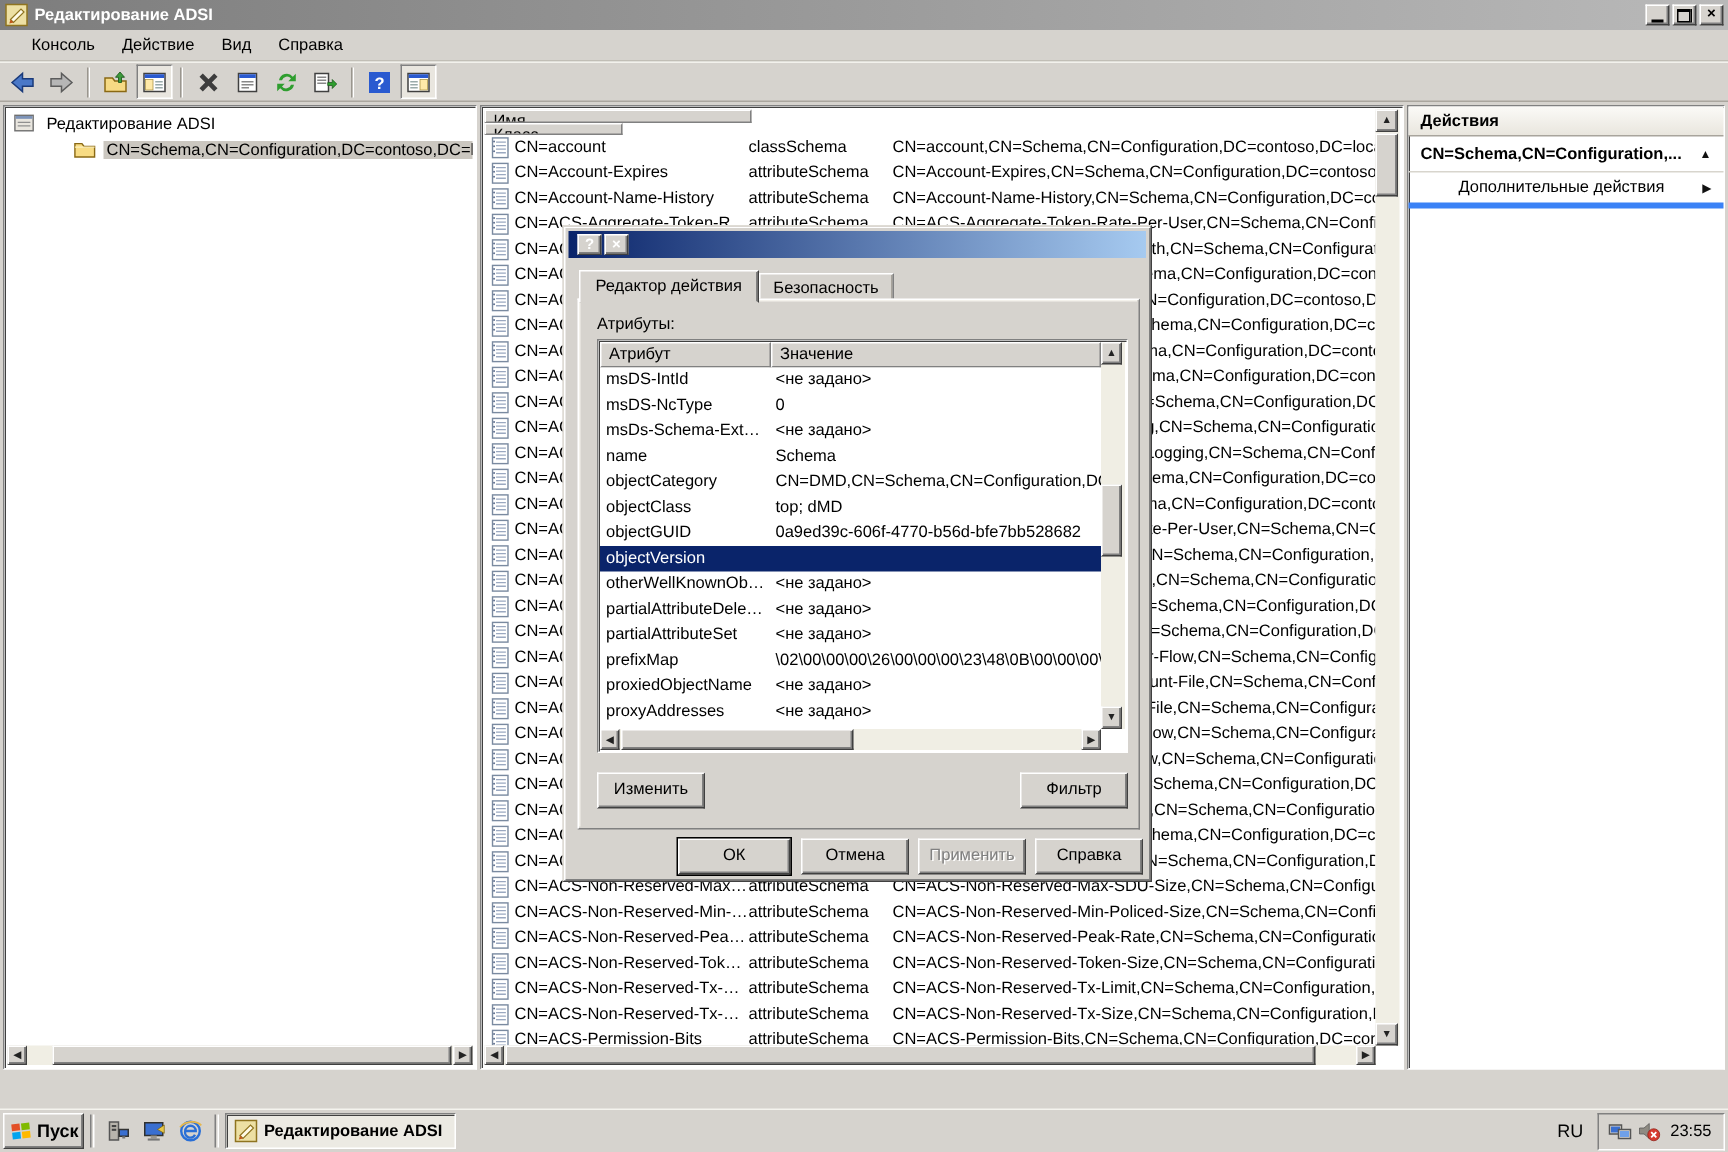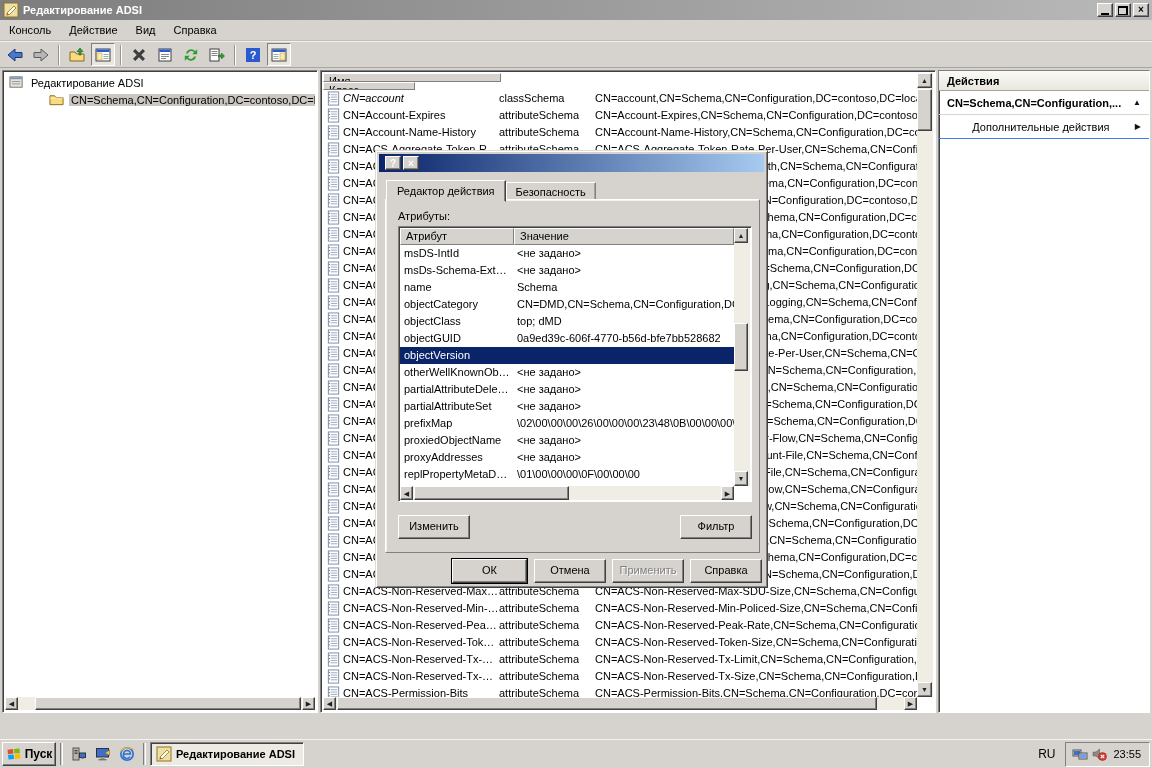--- a/index.html
+++ b/index.html
@@ -21,21 +21,21 @@
   .cap-btn { width:16px; height:14px; margin-left:2px; display:flex; align-items:center;
              justify-content:center; font-weight:bold; font-size:10px; line-height:1; }
   .g-min   { width:8px; height:2px; background:#000; margin-top:7px; }
   .g-restore { position:relative; width:10px; height:9px; }
   .g-restore::before { content:""; position:absolute; right:0; top:0; width:7px; height:6px;
              border:1px solid #000; border-top-width:2px; }
   .g-restore::after  { content:""; position:absolute; left:0; bottom:0; width:7px; height:6px;
              border:1px solid #000; border-top-width:2px; background:#d6d3ce; }
 
   #menubar { position:absolute; left:0; top:20px; width:1152px; height:21px;
-             display:flex; align-items:center; padding-left:0;
+             display:flex; align-items:center; padding-left:12px;
              border-bottom:1px solid #c1beb6; background:#d6d3ce; }
   .menu-item { padding:3px 9px; }
 
   #toolbar { position:absolute; left:0; top:41px; width:1152px; height:27px;
              display:flex; align-items:center; padding-left:2px; background:#d6d3ce;
              border-top:1px solid #f2f1ec; border-bottom:1px solid #aaa69e; }
   .tb-btn { width:24px; height:23px; margin:0 1px; display:flex; align-items:center;
             justify-content:center; background:transparent; border:1px solid transparent; }
   .tb-btn.pressed { border:1px solid; border-color:#808080 #ffffff #ffffff #808080; background:#e9e6df; }
   .tb-sep { width:2px; height:20px; border-left:1px solid #9a968e; border-right:1px solid #ffffff; margin:0 4px; }
@@ -71,21 +71,21 @@
             font-size:7px; color:#222; line-height:1; }
   .sb-thumb { position:absolute; background:#d6d3ce; border:1px solid;
               border-color:#ffffff #404040 #404040 #ffffff; box-shadow:inset -1px -1px 0 #808080; }
 
   
   #ap-title { height:20px; font-weight:bold; padding:4px 8px 0 8px;
               background:linear-gradient(#fbfaf7,#e9e6de); border-bottom:1px solid #a8a49c; }
   #ap-group { height:24px; display:flex; align-items:center; font-weight:bold;
               padding:0 8px; border-bottom:1px solid #d8d5cd; }
   #ap-group .gl { flex:1; white-space:nowrap; overflow:hidden; }
-  #ap-more { height:24px; display:flex; align-items:center; border-bottom:1px solid #3b82f6; padding:0 8px; }
+  #ap-more { height:24px; display:flex; align-items:center; border-bottom:4px solid #3b82f6; padding:0 8px; }
   #ap-more .ml { flex:1; text-align:center; }
   .tri { font-size:8px; color:#111; }
 
   
   #dialog { position:absolute; left:375px; top:150px; width:393px; height:438px;
             background:#d6d3ce; border:1px solid; border-color:#dfdcd5 #404040 #404040 #dfdcd5;
             box-shadow: inset 1px 1px 0 #ffffff, inset -1px -1px 0 #808080; z-index:50; }
   #dlg-title { position:absolute; left:3px; top:3px; right:3px; height:18px;
                background:linear-gradient(90deg,#0a246a,#a6caf0);
                color:#fff; font-weight:bold; display:flex; align-items:center; padding:0 2px 0 4px; }
@@ -301,21 +301,21 @@
             <rect x="2.5" y="1" width="11" height="14" fill="#fff" stroke="#7a8aa0"></rect>
             <line x1="5" y1="4" x2="12" y2="4" stroke="#9aa8c0"></line>
             <line x1="5" y1="6.5" x2="12" y2="6.5" stroke="#9aa8c0"></line>
             <line x1="5" y1="9" x2="12" y2="9" stroke="#9aa8c0"></line>
             <line x1="5" y1="11.5" x2="12" y2="11.5" stroke="#9aa8c0"></line>
             <circle cx="3.6" cy="3.5" r="0.7" fill="#60708f"></circle>
             <circle cx="3.6" cy="7" r="0.7" fill="#60708f"></circle>
             <circle cx="3.6" cy="10.5" r="0.7" fill="#60708f"></circle>
           </svg>
         </span>
-        <span class="cell ell" style="width: 156px; font-style: italic;">CN=account</span>
+        <span class="cell ell" style="width: 156px;">CN=account</span>
         <span class="cell ell" style="width: 92px; padding-right: 4px;">classSchema</span>
         <span class="cell" style="flex: 1 1 0%; padding-left: 4px;">CN=account,CN=Schema,CN=Configuration,DC=contoso,DC=local</span>
       </div>
       <div class="lv-row">
         <span class="icon13" style="width: 20px; flex: 0 0 auto; padding-left: 3px;">
           <svg viewBox="0 0 16 16">
             <rect x="2.5" y="1" width="11" height="14" fill="#fff" stroke="#7a8aa0"></rect>
             <line x1="5" y1="4" x2="12" y2="4" stroke="#9aa8c0"></line>
             <line x1="5" y1="6.5" x2="12" y2="6.5" stroke="#9aa8c0"></line>
             <line x1="5" y1="9" x2="12" y2="9" stroke="#9aa8c0"></line>
@@ -948,20 +948,24 @@
     <div id="attr-head" style="right:17px;">
       <span class="lv-hcell" style="width:115px;">Атрибут</span>
       <span class="lv-hcell" style="flex:1;min-width:220px;">Значение</span>
     </div>
     <div id="attr-rows">
         <div class="attr-row">
           <span class="ac-name">msDS-IntId</span>
           <span class="ac-val">&lt;не задано&gt;</span>
         </div>
         <div class="attr-row">
+          <span class="ac-name">msDS-NcType</span>
+          <span class="ac-val">0</span>
+        </div>
+        <div class="attr-row">
           <span class="ac-name">msDs-Schema-Extensions</span>
           <span class="ac-val">&lt;не задано&gt;</span>
         </div>
         <div class="attr-row">
           <span class="ac-name">name</span>
           <span class="ac-val">Schema</span>
         </div>
         <div class="attr-row">
           <span class="ac-name">objectCategory</span>
           <span class="ac-val">CN=DMD,CN=Schema,CN=Configuration,DC=contoso,DC=local</span>

